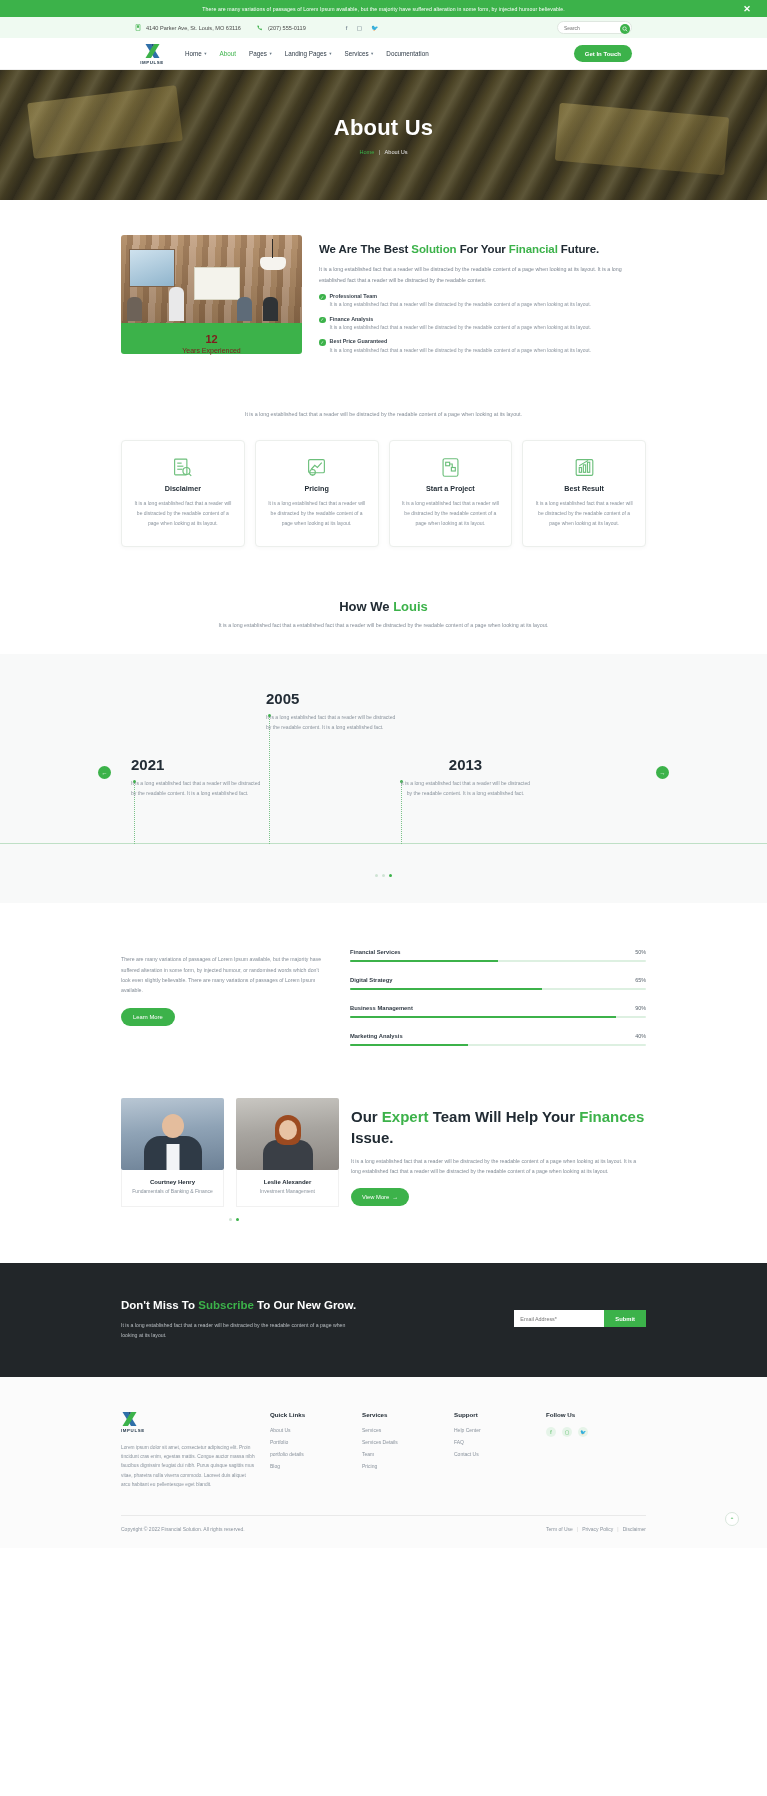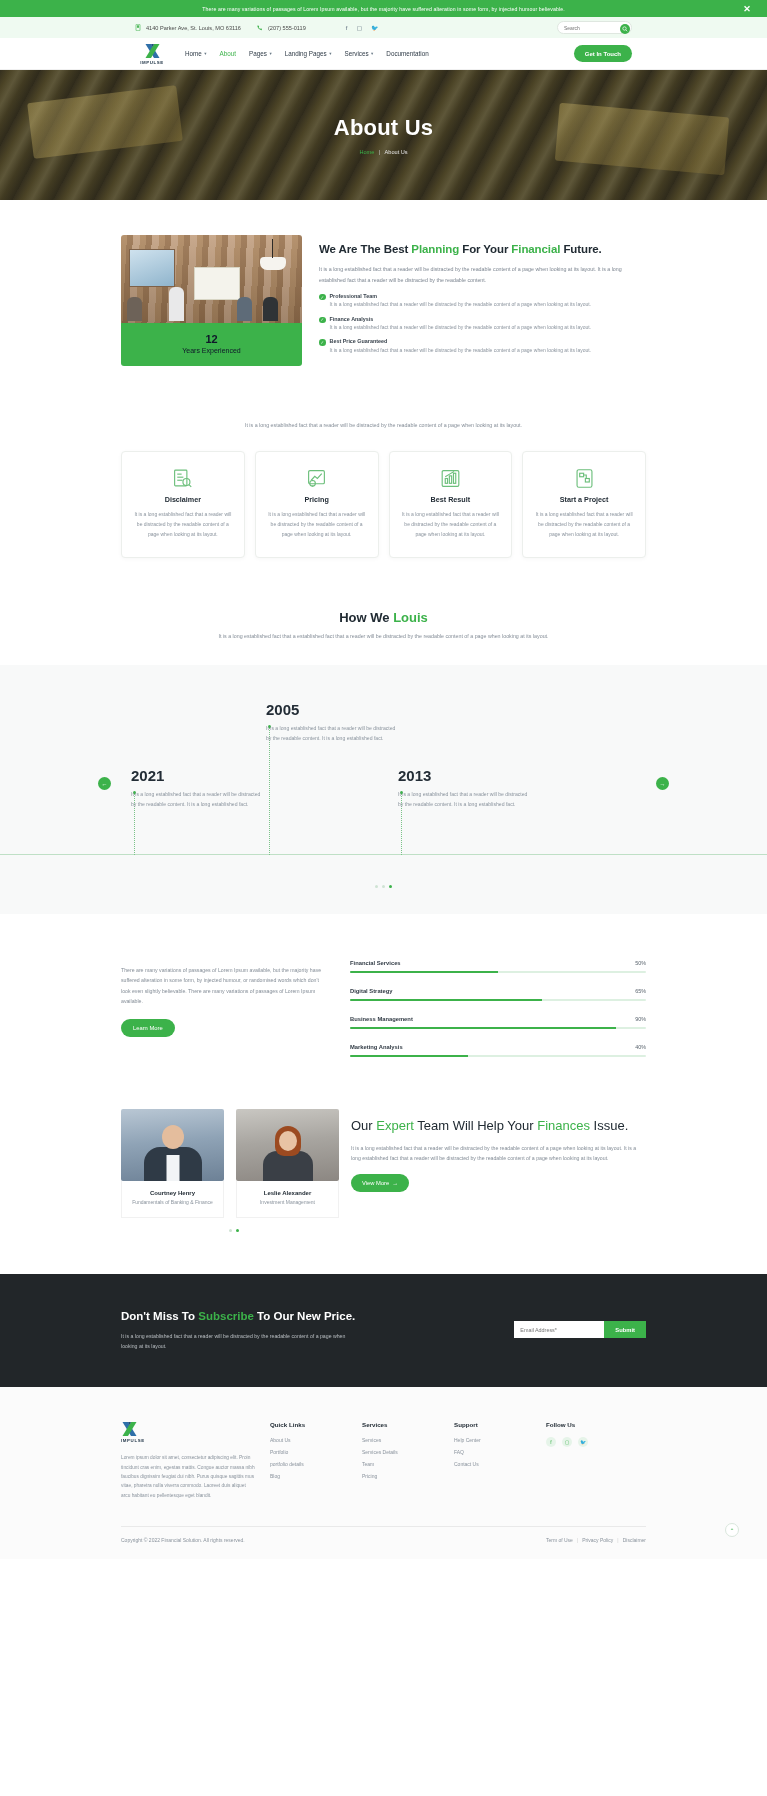--- a/index.html
+++ b/index.html
@@ -153,22 +153,22 @@
     content:''; position:absolute; right: 13px; top:-18px; width:1.5px; height:19px; background:#2d2a26;
   }
   .about-photo .p1,.about-photo .p2,.about-photo .p3,.about-photo .p4 {
     position:absolute; bottom: 2px; width: 15px; height: 24px; border-radius: 6px 6px 0 0;
   }
   .about-photo .p1 { left: 6px; background:#6d6258; }
   .about-photo .p2 { left: 48px; background:#e9e9ea; height: 34px; }
   .about-photo .p3 { left: 116px; background:#5e6b78; }
   .about-photo .p4 { left: 142px; background:#2f3336; }
   .exp-badge {
-    background: #3cb24a; color: #0f172a; text-align:center;
-    padding: 10px 0 12px; border-radius: 0 0 3px 3px;
+    background: #3cb24a; color: #7f1d1d; text-align:center;
+    padding: 10px 0 0; border-radius: 0 0 3px 3px;
   }
   .exp-badge .num { font-size: 11px; font-weight: 700; line-height: 1.1; }
   .exp-badge .lbl { font-size: 7px; margin-top: 2px; }
 
   .about-copy { flex: 1; padding-top: 6px; }
   .about-copy h2 {
     font-size: 11.5px; line-height: 1.42; font-weight: 700; color:#212b33;
     letter-spacing: -.1px;
   }
   .g { color: #3cb24a; }
@@ -208,21 +208,21 @@
   .timeline-band {
     background: #f8f9f9; padding: 22px 0 26px; position: relative;
     margin-top: 4px;
   }
   .tl-inner { width: 525px; margin: 0 auto; position: relative; height: 180px; }
   .tl-item { position:absolute; width: 135px; }
   .tl-item .yr { font-size: 15px; font-weight: 700; color:#232d36; }
   .tl-item p { font-size: 5.1px; line-height: 1.95; color:#8a939d; margin-top: 6px; }
   .tl-a { left: 10px; top: 80px; }
   .tl-b { left: 145px; top: 14px; }
-  .tl-c { left: 277px; top: 80px; }
+  .tl-c { left: 277px; top: 80px; text-align: center; }
   .tl-axis {
     position:absolute; left: -121px; right: -121px; bottom: 12px;
     height: 1px; background: #bfe0c6;
   }
   .tl-stem {
     position:absolute; bottom: 12px; width: 0; border-left: 1px dotted #7bc389;
   }
   .tl-stem:before {
     content:''; position:absolute; left:-2px; top:-2px; width: 3px; height:3px;
     background:#3cb24a; border-radius:50%;
@@ -271,21 +271,21 @@
   .tp1 .head { top: 16px; width: 22px; height: 24px; background:#e4bd9d; }
   .tp1 .body { position:absolute; bottom:0; left:50%; transform:translateX(-50%); width: 58px; height: 34px; background:#2f3a46; border-radius: 16px 16px 0 0; }
   .tp1 .shirt { position:absolute; bottom:0; left:50%; transform:translateX(-50%); width: 13px; height: 26px; background:#f2f4f6; }
   .tp2 .head { top: 22px; width: 18px; height: 20px; background:#e8c3a4; }
   .tp2 .hair { position:absolute; top: 17px; left:50%; transform:translateX(-50%); width: 26px; height: 30px; background:#9c4a20; border-radius: 13px 13px 9px 9px; }
   .tp2 .body { position:absolute; bottom:0; left:50%; transform:translateX(-50%); width: 50px; height: 30px; background:#3a3f46; border-radius: 14px 14px 0 0; }
   .team-meta { text-align:center; padding: 9px 0 12px; background:#fff; border: .5px solid #f1f1f1; border-top:none; }
   .team-meta .nm { font-size: 6px; font-weight:700; color:#232d36; }
   .team-meta .rl { font-size: 5px; color:#8a939d; margin-top: 3.5px; }
   .team-copy { flex:1; padding-top: 8px; }
-  .team-copy h2 { font-size: 13px; line-height:1.42; font-weight:400; color:#212b33; }
+  .team-copy h2 { font-size: 15px; line-height:1.42; font-weight:700; color:#212b33; }
   .team-copy p { font-size: 5.2px; line-height: 1.95; color:#848d97; margin-top: 8px; }
   .btn-view {
     margin-top: 11px; background:#3cb24a; color:#fff; border:none; cursor:pointer;
     font-size: 5.8px; padding: 6px 11px; border-radius: 11px;
     display:inline-flex; align-items:center; gap:3px;
     font-family:"Liberation Sans", sans-serif;
   }
   .team-dots { display:flex; gap:4px; justify-content:flex-start; margin: 11px 0 0 108px; }
   .team-dots i { width:3px; height:3px; border-radius:50%; background:#cfe3d4; display:block; }
   .team-dots i.on { background:#3cb24a; }
@@ -443,21 +443,21 @@
             <div class="p2"></div>
             <div class="p3"></div>
             <div class="p4"></div>
         </div>
         <div class="exp-badge">
           <div class="num">12</div>
           <div class="lbl">Years Experienced</div>
         </div>
       </div>
       <div class="about-copy">
-        <h2><span>We Are The Best </span><span class="g">Planning</span><span> For Your </span><span class="g">Financial</span><span> Future.</span></h2>
+        <h2><span>We Are The Best </span><span class="g">Solution</span><span> For Your </span><span class="g">Financial</span><span> Future.</span></h2>
         <p class="lead">It is a long established fact that a reader will be distracted by the readable content of a page when looking at its layout. It is a long established fact that a reader will be distracted by the readable content.</p>
 
         <div class="feat">
           <div class="tick">✓</div>
           <div>
             <h4>Professional Team</h4>
             <p>It is a long established fact that a reader will be distracted by the readable content of a page when looking at its layout.</p>
           </div>
         </div>
         <div class="feat">
@@ -505,42 +505,42 @@
                 <line x1="7.5" y1="13.8" x2="7.5" y2="15"></line>
                 <line x1="7.5" y1="20" x2="7.5" y2="21.2"></line>
               </svg>
           </div>
           <h3>Pricing</h3>
           <p>It is a long established fact that a reader will be distracted by the readable content of a page when looking at its layout.</p>
         </div>
         <div class="card">
           <div class="cicon">
             <svg viewBox="0 0 24 24" fill="none" stroke="#6cbf7b" stroke-width="1.3">
+                <rect x="3.5" y="2" width="17" height="20" rx="2"></rect>
+                <rect x="6.5" y="6" width="4.5" height="4"></rect>
+                <rect x="13" y="12" width="4.5" height="4"></rect>
+                <path d="M11 8h3v4"></path>
+              </svg>
+          </div>
+          <h3>Start a Project</h3>
+          <p>It is a long established fact that a reader will be distracted by the readable content of a page when looking at its layout.</p>
+        </div>
+        <div class="card">
+          <div class="cicon">
+            <svg viewBox="0 0 24 24" fill="none" stroke="#6cbf7b" stroke-width="1.3">
                 <rect x="2.5" y="3" width="19" height="18" rx="1.5"></rect>
                 <rect x="6" y="12" width="2.6" height="5.5"></rect>
                 <rect x="10.7" y="9" width="2.6" height="8.5"></rect>
                 <rect x="15.4" y="6" width="2.6" height="11.5"></rect>
                 <polyline points="6,10 11,7 16,4"></polyline>
               </svg>
           </div>
           <h3>Best Result</h3>
           <p>It is a long established fact that a reader will be distracted by the readable content of a page when looking at its layout.</p>
         </div>
-        <div class="card">
-          <div class="cicon">
-            <svg viewBox="0 0 24 24" fill="none" stroke="#6cbf7b" stroke-width="1.3">
-                <rect x="3.5" y="2" width="17" height="20" rx="2"></rect>
-                <rect x="6.5" y="6" width="4.5" height="4"></rect>
-                <rect x="13" y="12" width="4.5" height="4"></rect>
-                <path d="M11 8h3v4"></path>
-              </svg>
-          </div>
-          <h3>Start a Project</h3>
-          <p>It is a long established fact that a reader will be distracted by the readable content of a page when looking at its layout.</p>
-        </div>
       </div>
     </div>
 
     <div class="grow">
       <div class="sec-head">
         <h2><span>How We </span><span class="g">Louis</span></h2>
         <p>It is a long established fact that a established fact that a reader will be distracted by the readable content of a page when looking at its layout.</p>
       </div>
     </div>
   </div>
@@ -656,21 +656,21 @@
     </div>
     <div class="team-dots">
       <i></i>
       <i class="on"></i>
     </div>
   </div>
 
   <div class="subscribe">
     <div class="sub-inner">
       <div class="sub-left">
-        <h2><span>Don't Miss To </span><span class="g">Subscribe</span><span> To Our New Price.</span></h2>
+        <h2><span>Don't Miss To </span><span class="g">Subscribe</span><span> To Our New Grow.</span></h2>
         <p>It is a long established fact that a reader will be distracted by the readable content of a page when looking at its layout.</p>
       </div>
       <div class="sub-form">
         <input type="text" placeholder="Email Address*" style="">
         <button>Submit</button>
       </div>
     </div>
   </div>
 
   <div class="footer">

